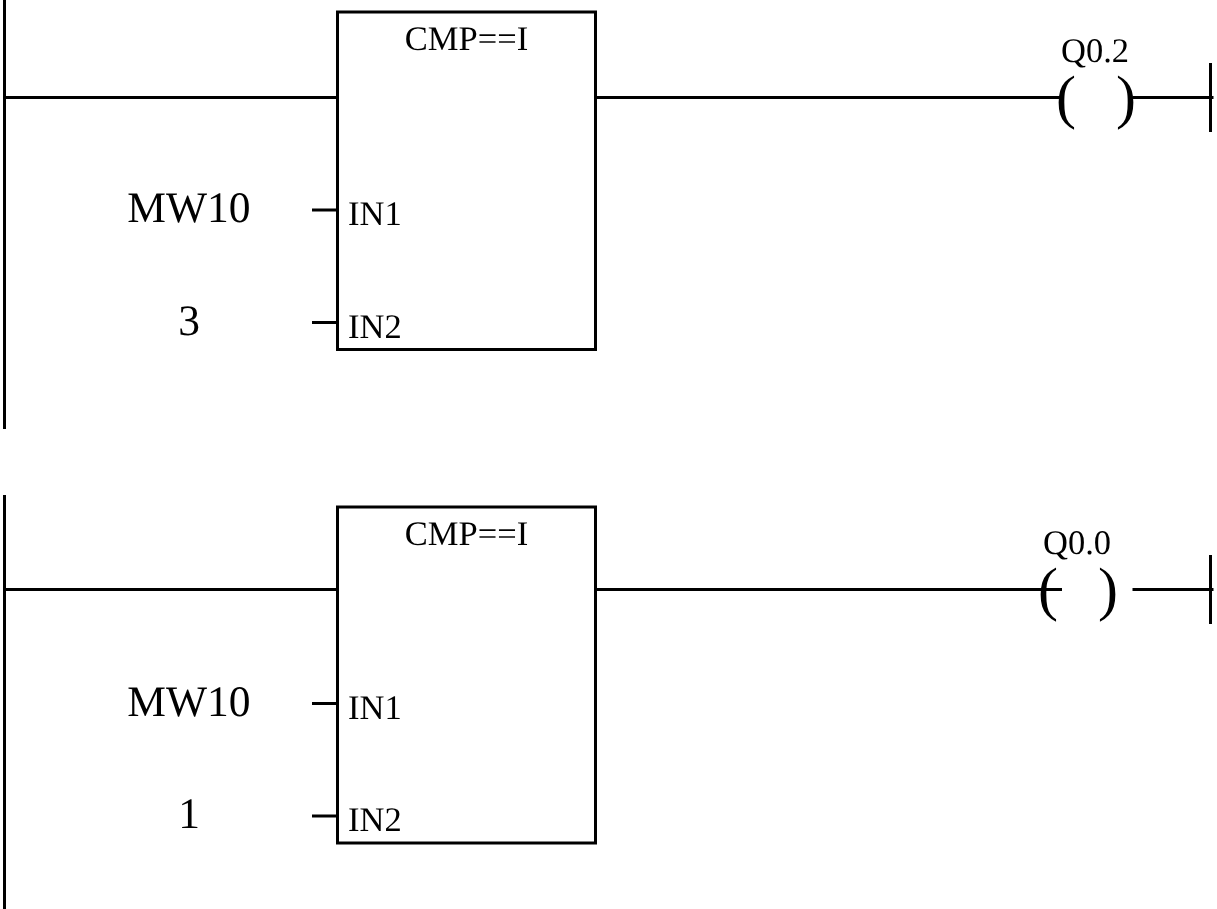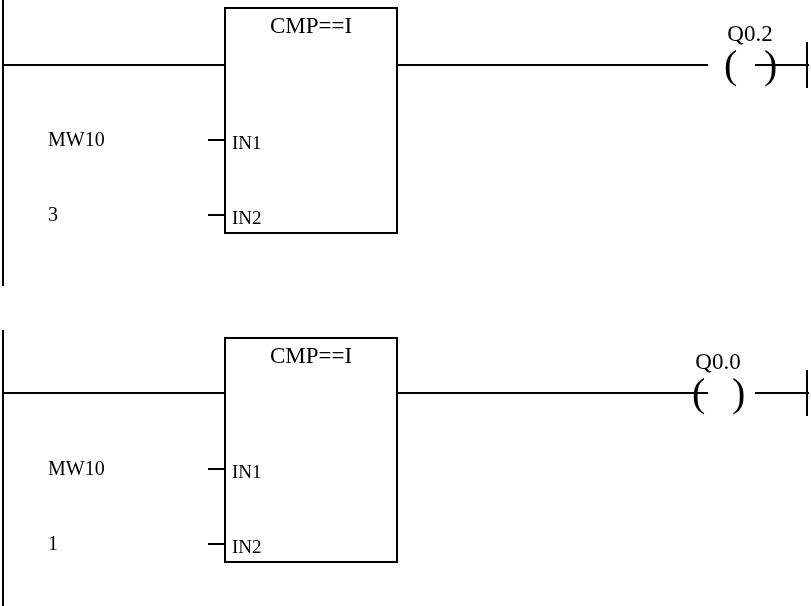--- a/index.html
+++ b/index.html
@@ -60,30 +60,30 @@
     width: 100%;
     text-align: center;
     font-size: 23px;
     line-height: 30px;
     white-space: nowrap;
     letter-spacing: 0px;
   }
   .fb-pin {
     position: absolute;
     left: 6px;
-    font-size: 19px;
+    font-size: 23px;
     line-height: 23px;
     white-space: nowrap;
   }
 
   
   .operand {
     position: absolute;
-    text-align: left;
-    font-size: 20px;
+    text-align: center;
+    font-size: 29px;
     line-height: 23px;
     white-space: nowrap;
   }
 
   
   .coil {
     position: absolute;
   }
   .coil-label {
     position: absolute;
@@ -118,21 +118,21 @@
     </div>
 
     <div class="operand" style="left:48px; top:128px; width:156px;">MW10</div>
     <div class="in-stub" style="left:208px; top:139px;"></div>
 
     <div class="operand" style="left:48px; top:203px; width:156px;">3</div>
     <div class="in-stub" style="left:208px; top:214px;"></div>
 
     <div class="h-wire" style="left:398px; top:64px; width:310px;"></div>
 
-    <div class="coil" style="left:700px; top:22px; width:60px; height:70px;margin-left:20px;">
+    <div class="coil" style="left:700px; top:22px; width:60px; height:70px;">
       <div class="coil-label" style="top:0px;">Q0.2</div>
       <div class="coil-paren" style="left:4px; top:23px;">(</div>
       <div class="coil-paren" style="left:44px; top:23px;">)</div>
     </div>
 
     <div class="h-wire" style="left:755px; top:64px; width:54px;"></div>
 
     <div class="v-rail" style="left:806px; top:42px; height:46px;"></div>
   </div>
 

